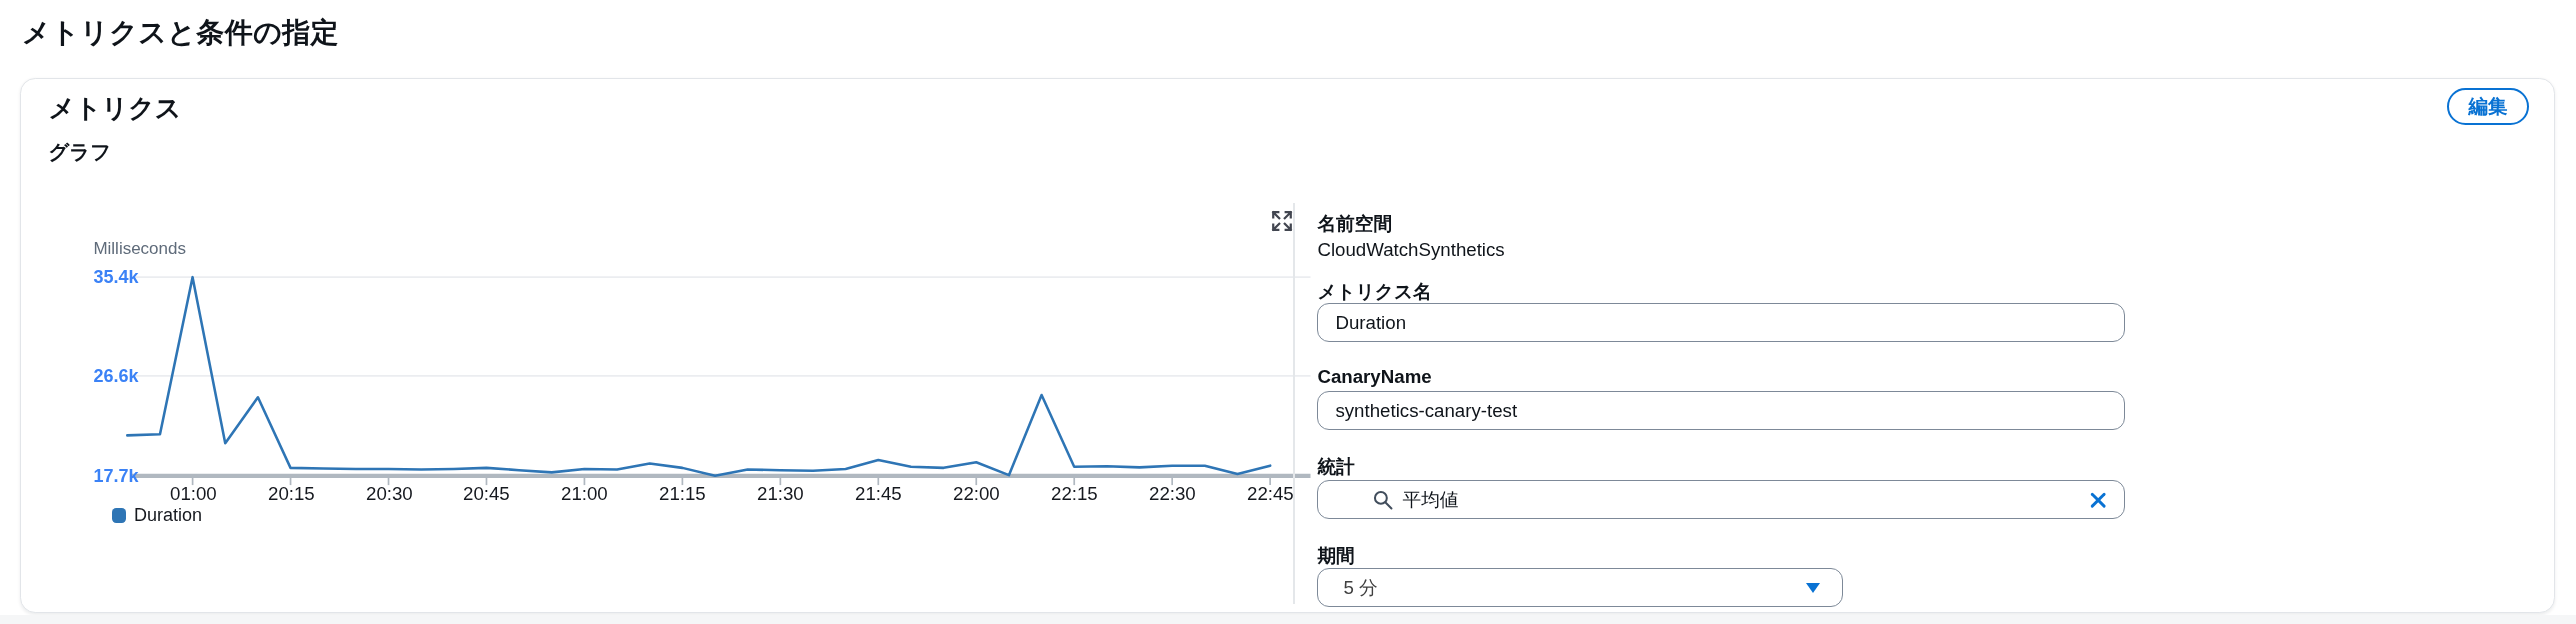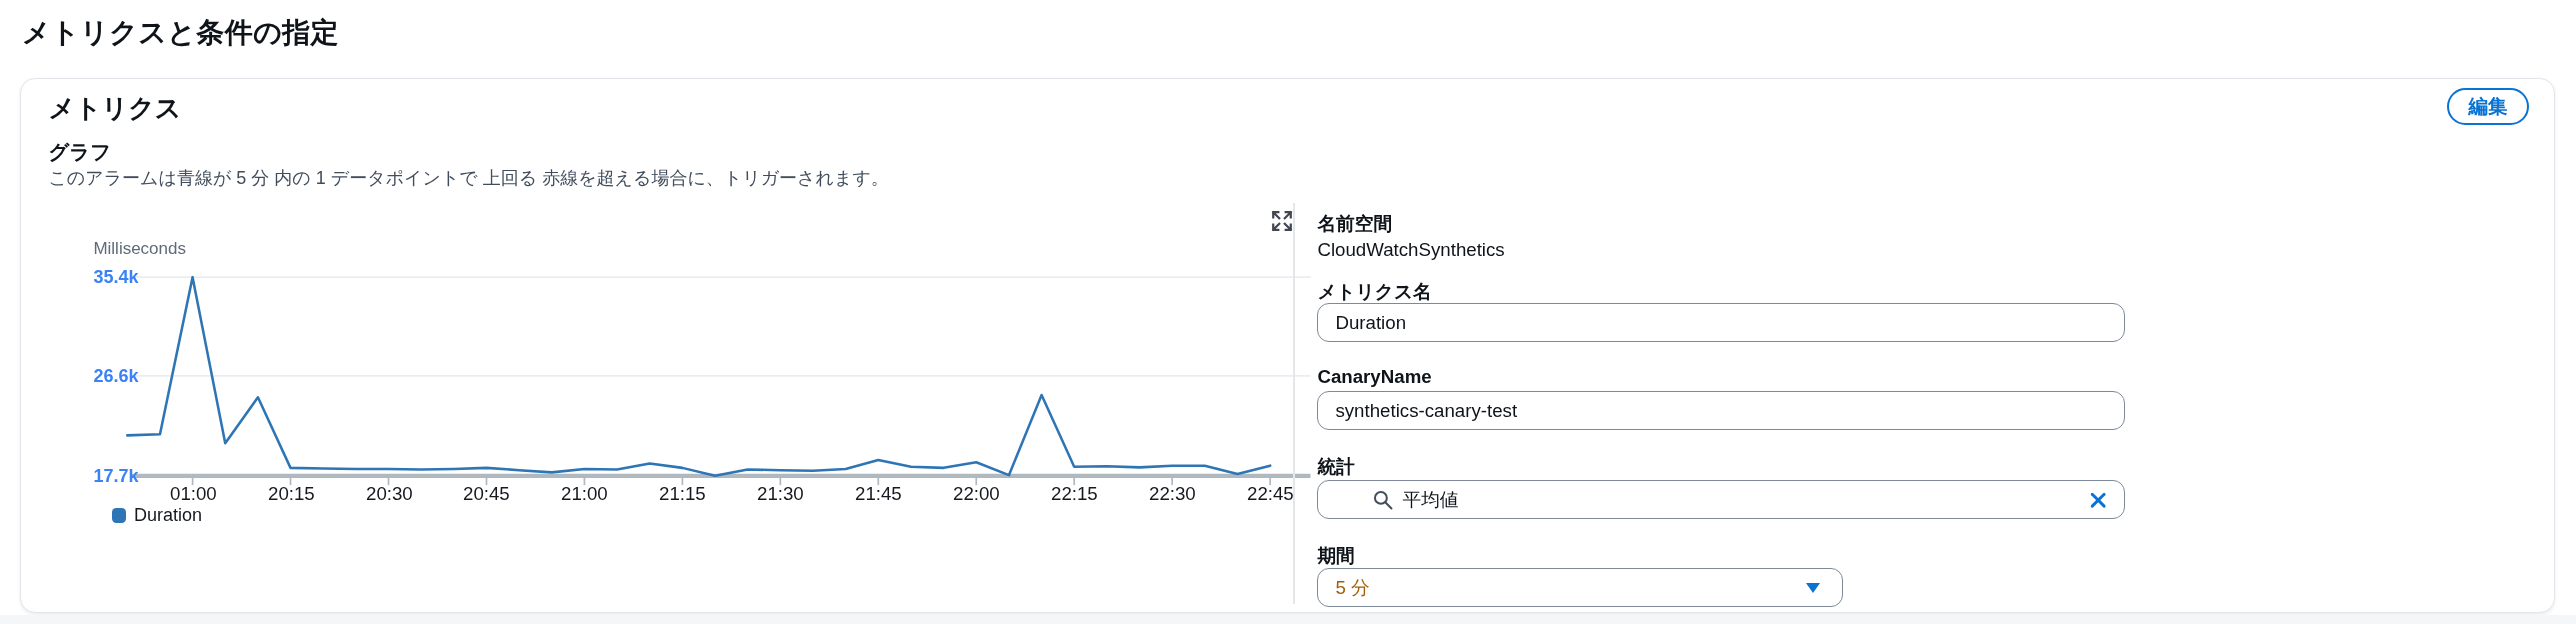--- a/index.html
+++ b/index.html
@@ -40,21 +40,21 @@
   .f-input { position:absolute; width:808px; height:39px; border:1.7px solid #7d8998; border-radius:12px;
              background:#fff; font-family:inherit; font-size:18.7px; color:#0f141a; padding:0 17px; }
   .search-box { position:absolute; width:808px; height:39px; border:1.7px solid #7d8998; border-radius:12px;
                 background:#fff; display:flex; align-items:center; cursor:text;padding-left:40px; }
   .search-box .magnifier { margin-left:13.6px; display:flex; }
   .search-box .sb-text { margin-left:8.5px; font-size:18.7px; color:#0f141a; }
   .clear-x { position:absolute; right:13.6px; top:6.8px; width:25.5px; height:25.5px; background:transparent;
              border:none; cursor:pointer; display:flex; align-items:center; justify-content:center; }
   .select-box { position:absolute; width:526px; height:39px; border:1.7px solid #7d8998; border-radius:12px;
                 background:#fff; display:flex; align-items:center; cursor:pointer; }
-  .select-box .sel-text { margin-left:17px; font-size:18.7px; color:#a16207; }
+  .select-box .sel-text { margin-left:25px; font-size:18.7px; color:#404040; }
   .select-box .caret { position:absolute; right:22px; top:14.4px; width:0; height:0;
                        border-left:7.6px solid transparent; border-right:7.6px solid transparent;
                        border-top:10.2px solid #0972d3; }
   .t-namespace-label { top:132px; } .t-namespace-value { top:160px; }
   .t-metric-label { top:200px; } .t-metric-input { top:224px; }
   .t-canary-label { top:287px; } .t-canary-input { top:312px; }
   .t-stat-label { top:375px; } .t-stat-input { top:401px; }
   .t-period-label { top:464px; } .t-period-select { top:489px; }
 </style>
 </head>
@@ -62,21 +62,20 @@
 
 <div class="page">
 
   <h1 class="page-title">メトリクスと条件の指定</h1>
 
   <section class="card">
     <h2 class="card-title">メトリクス</h2>
     <button class="btn-edit">編集</button>
 
     <div class="graph-title">グラフ</div>
-    <div class="graph-desc">このアラームは青線が 5 分 内の 1 データポイントで 上回る 赤線を超える場合に、トリガーされます。</div>
 
     <div class="chart">
       <svg id="plot" width="1245" height="348" viewBox="0 0 1466 410">
           <line x1="44" x2="1434" y1="85" y2="85" stroke="#ebedf0" stroke-width="2"></line>
           <line x1="44" x2="1434" y1="201.33898305084745" y2="201.33898305084745" stroke="#ebedf0" stroke-width="2"></line>
           <line x1="44" x2="1434" y1="319" y2="319" stroke="#b0b8c0" stroke-width="5"></line>
           <line x1="116.94" x2="116.94" y1="321" y2="330" stroke="#b0b8c0" stroke-width="2"></line>
           <line x1="232.35" x2="232.35" y1="321" y2="330" stroke="#b0b8c0" stroke-width="2"></line>
           <line x1="347.76" x2="347.76" y1="321" y2="330" stroke="#b0b8c0" stroke-width="2"></line>
           <line x1="463.16999999999996" x2="463.16999999999996" y1="321" y2="330" stroke="#b0b8c0" stroke-width="2"></line>

